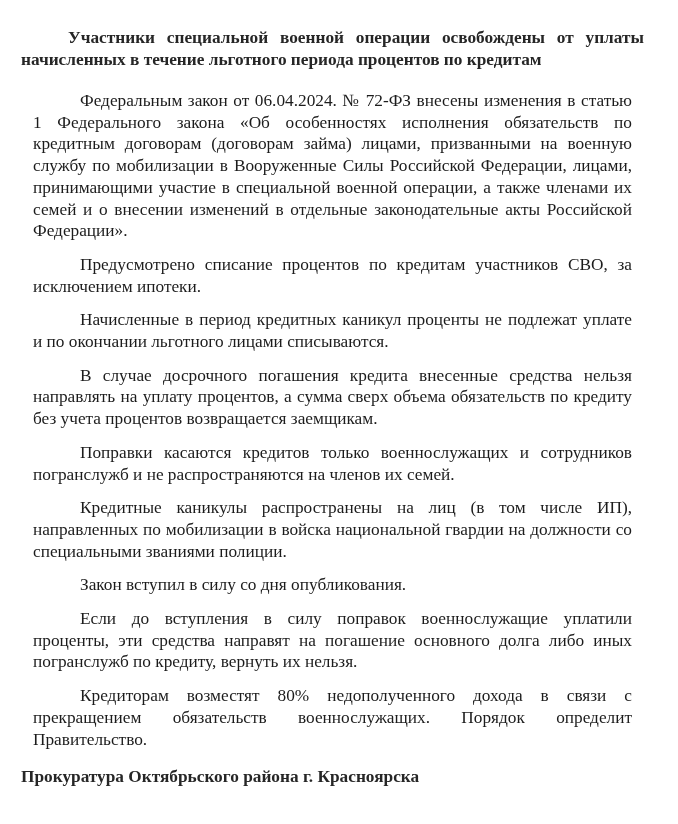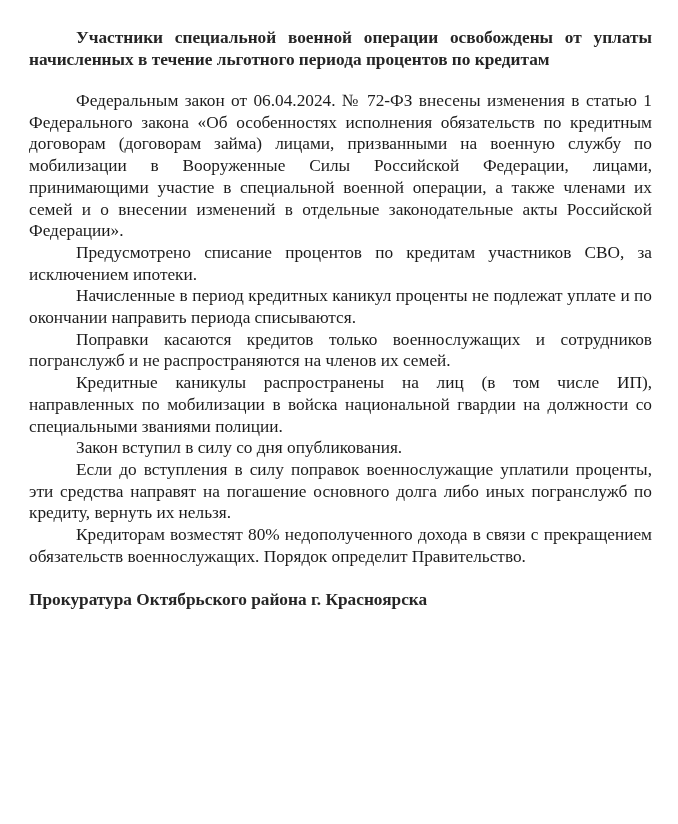--- a/index.html
+++ b/index.html
@@ -10,21 +10,21 @@
     body {
       width: 678px;
       height: 824px;
       overflow: hidden;
       position: relative;
       color: #1a1a1a;
       font-family: "Liberation Serif", "DejaVu Serif", serif;
     }
     .page {
       position: absolute;
-      left: 29px;
+      left: 21px;
       top: 27px;
       width: 623px;
     }
     .title {
       font-weight: bold;
       font-size: 17.3px;
       line-height: 22px;
       text-align: justify;
       text-align-last: left;
       text-indent: 47px;
@@ -32,41 +32,42 @@
       color: #262626;
     }
     .body {
       margin-top: 19px;
     }
     .para {
       font-size: 17.3px;
       line-height: 21.7px;
       text-align: justify;
       text-indent: 47px;
-      margin: 0;
+      margin: 12px;
       color: #1c1c1c;
     }
     .signature {
-      margin-top: 22px;
+      margin-top: 16px;
       font-weight: bold;
       font-size: 17.3px;
       line-height: 22px;
       color: #262626;
     }
   </style>
 </head>
 <body>
 
 <div class="page">
   <p class="title">Участники специальной военной операции освобождены от уплаты начисленных в течение льготного периода процентов по кредитам</p>
 
   <div class="body">
     <p class="para">Федеральным закон от 06.04.2024. № 72-ФЗ внесены изменения в статью 1 Федерального закона «Об особенностях исполнения обязательств по кредитным договорам (договорам займа) лицами, призванными на военную службу по мобилизации в Вооруженные Силы Российской Федерации, лицами, принимающими участие в специальной военной операции, а также членами их семей и о внесении изменений в отдельные законодательные акты Российской Федерации».</p>
     <p class="para">Предусмотрено списание процентов по кредитам участников СВО, за исключением ипотеки.</p>
-    <p class="para">Начисленные в период кредитных каникул проценты не подлежат уплате и по окончании направить периода списываются.</p>
+    <p class="para">Начисленные в период кредитных каникул проценты не подлежат уплате и по окончании льготного лицами списываются.</p>
+    <p class="para">В случае досрочного погашения кредита внесенные средства нельзя направлять на уплату процентов, а сумма сверх объема обязательств по кредиту без учета процентов возвращается заемщикам.</p>
     <p class="para">Поправки касаются кредитов только военнослужащих и сотрудников погранслужб и не распространяются на членов их семей.</p>
     <p class="para">Кредитные каникулы распространены на лиц (в том числе ИП), направленных по мобилизации в войска национальной гвардии на должности со специальными званиями полиции.</p>
     <p class="para">Закон вступил в силу со дня опубликования.</p>
     <p class="para">Если до вступления в силу поправок военнослужащие уплатили проценты, эти средства направят на погашение основного долга либо иных погранслужб по кредиту, вернуть их нельзя.</p>
     <p class="para">Кредиторам возместят 80% недополученного дохода в связи с прекращением обязательств военнослужащих. Порядок определит Правительство.</p>
   </div>
 
   <p class="signature">Прокуратура Октябрьского района г. Красноярска</p>
 </div>
 

